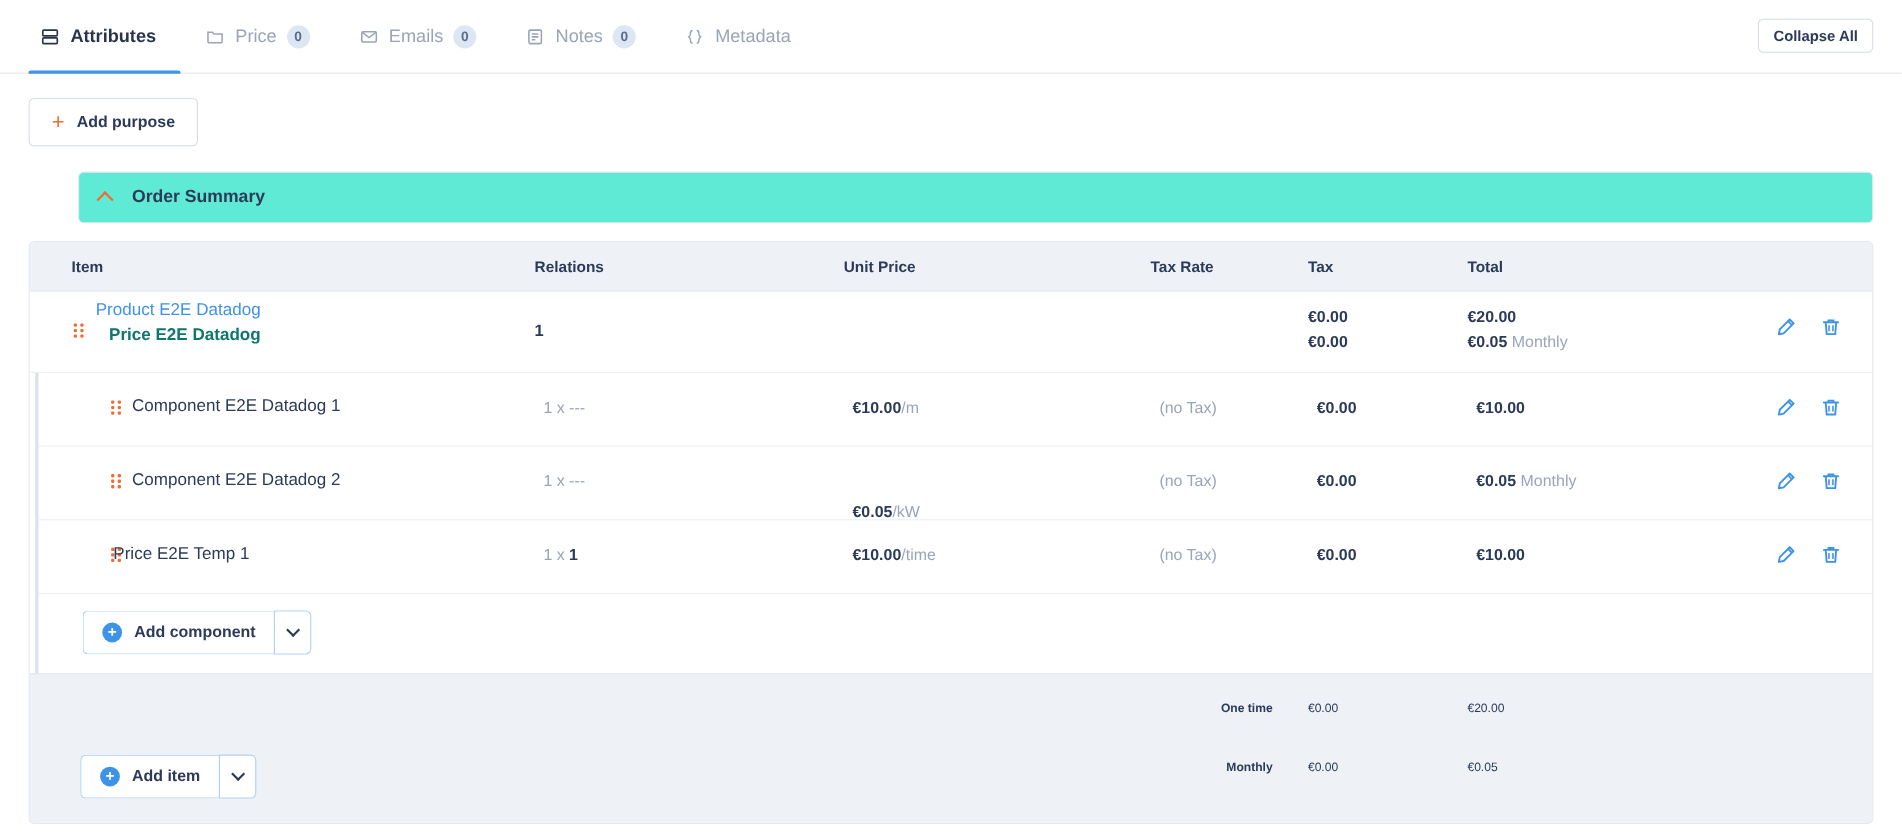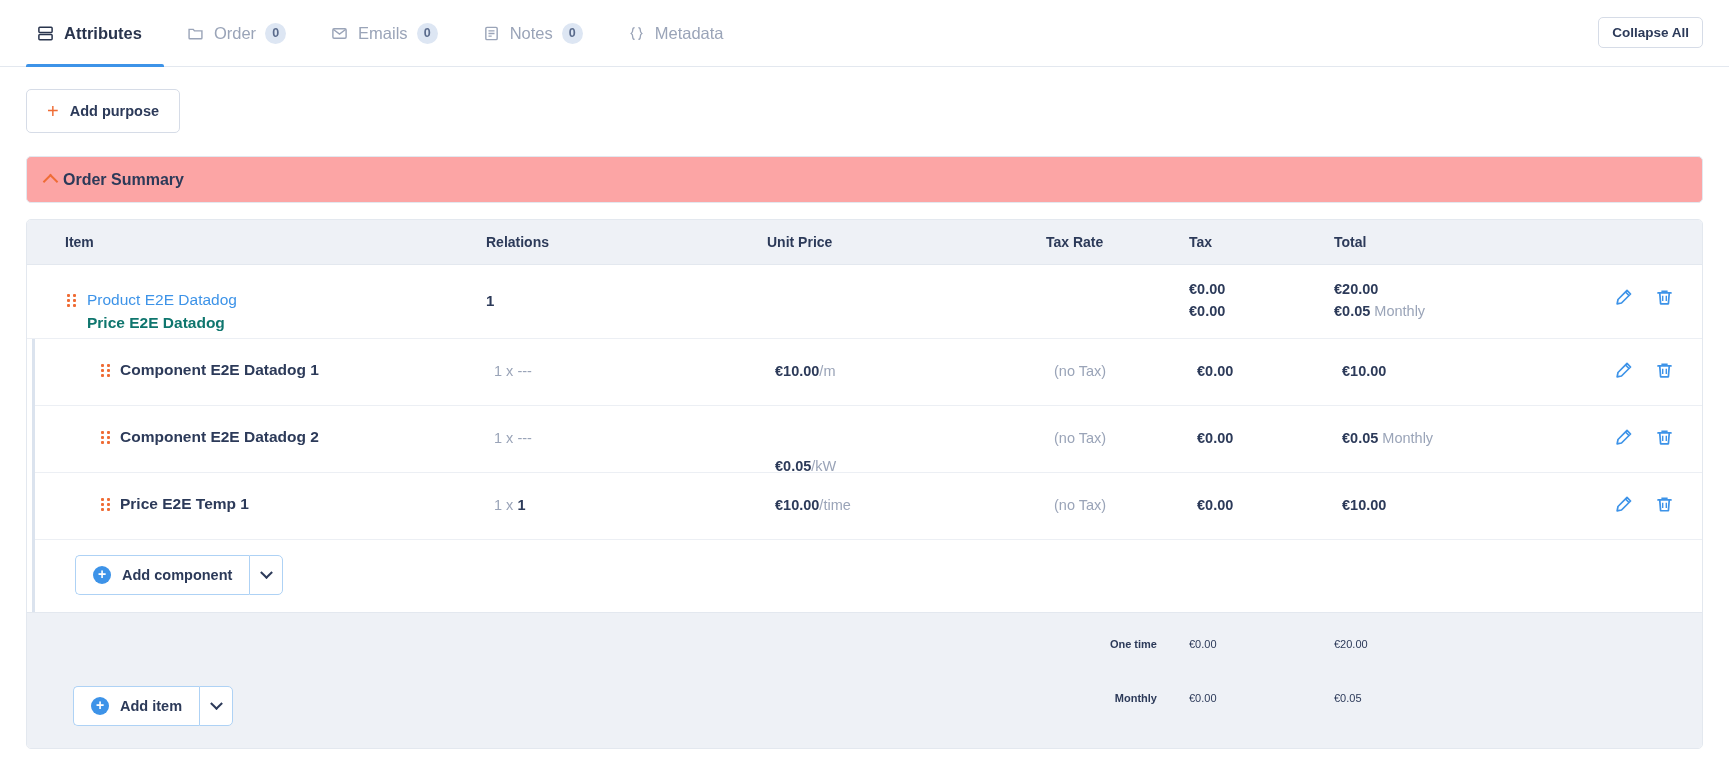--- a/index.html
+++ b/index.html
@@ -88,28 +88,29 @@
     font-weight: bold;
     color: #2c3a59;
     cursor: pointer;
     font-family: inherit;
   }
   .plus-orange { color: #ef6c35; font-size: 20px; line-height: 1; font-weight: normal; }
 
   
   .panel { margin: 23px 26px 0 26px; }
   .panel-head {
-    background: #fca5a5;
+    background: #5eead4;
     border: 1px solid #e3e8ef;
     border-radius: 5px;
     height: 47px;
     display: flex;
     align-items: center;
-    gap: 7px;
+    gap: 19px;
     padding: 0 18px;
+    margin-left: 45px;
   }
   .chev-up {
     display: inline-block;
     width: 11px; height: 11px;
     border-left: 2px solid #ef6c35;
     border-top: 2px solid #ef6c35;
     transform: rotate(45deg);
     margin-top: 4px;
     cursor: pointer;
   }
@@ -169,21 +170,21 @@
   .drag i {
     width: 3px; height: 3px;
     background: #ef6c35;
     border-radius: 1px;
     display: block;
   }
 
   .prod-link { color: #3d93e8; font-size: 15.5px; }
   .prod-sub  { color: #0f766e; font-size: 15.5px; font-weight: bold; margin-top: 5px; }
 
-  .comp-name { font-size: 15.5px; font-weight: bold; color: #2c3a59; }
+  .comp-name { font-size: 15.5px; font-weight: normal; color: #2c3a59; }
 
   .muted { color: #9aa4b8; }
   .strong { font-weight: bold; color: #2c3a59; }
 
   .qty-strong { font-weight: bold; color: #2c3a59; font-size: 15px; }
 
   .actions {
     position: absolute;
     right: 28px;
     display: flex;
@@ -272,21 +273,21 @@
       <span>Attributes</span>
     </div>
 
 
     <div class="tab">
       <span class="ticon">
         <svg width="17" height="17" viewBox="0 0 18 18">
             <path d="M2.2 4.6h4.4l1.3 1.6h7.9v7.5a.9.9 0 0 1-.9.9H3.1a.9.9 0 0 1-.9-.9z" fill="none" stroke="#9aa4b8" stroke-width="1.5"></path>
           </svg>
       </span>
-      <span>Order</span>
+      <span>Price</span>
       <span class="badge">0</span>
     </div>
 
     <div class="tab">
       <span class="ticon">
         <svg width="17" height="17" viewBox="0 0 18 18">
             <rect x="2" y="4" width="14" height="10" rx="1.2" fill="none" stroke="#9aa4b8" stroke-width="1.5"></rect>
             <path d="M2.6 4.8 9 9.7l6.4-4.9" fill="none" stroke="#9aa4b8" stroke-width="1.5"></path>
           </svg>
       </span>
@@ -346,21 +347,21 @@
 
     <div class="row product">
       <span class="drag" style="left:40px; top:29px;">
         <i></i>
           <i></i>
           <i></i>
           <i></i>
           <i></i>
           <i></i>
       </span>
-      <div class="cell c-item" style="top:26px; left:60px;">
+      <div class="cell c-item" style="top:8px; left:60px;text-align:right;">
         <div class="prod-link">Product E2E Datadog</div>
         <div class="prod-sub">Price E2E Datadog</div>
       </div>
       <span class="cell c-qty qty-strong" style="top:27px;">1</span>
       <div class="cell c-tax" style="top:16px;">
         <div class="strong">€0.00</div>
         <div class="strong" style="margin-top:6px;">€0.00</div>
       </div>
       <div class="cell c-total" style="top:16px;">
         <div class="strong">€20.00</div>
@@ -473,21 +474,21 @@
 
       <div class="row comp">
         <span class="drag" style="left:66px; top:25px;">
           <i></i>
             <i></i>
             <i></i>
             <i></i>
             <i></i>
             <i></i>
         </span>
-        <span class="cell comp-name" style="left:85px; top:22px;text-align:right;">Price E2E Temp 1</span>
+        <span class="cell comp-name" style="left:68px; top:22px;text-align:right;">Price E2E Temp 1</span>
         <span class="cell c-qty" style="top:24px;">
           <span class="muted">1 x</span>
           <span class="strong">1</span>
         </span>
         <span class="cell c-unit" style="top:24px;">
           <span class="strong">€10.00</span><span class="muted">/time</span>
         </span>
         <span class="cell c-taxr muted" style="top:24px;">(no Tax)</span>
         <span class="cell c-tax strong" style="top:24px;">€0.00</span>
         <span class="cell c-total" style="top:24px;">

